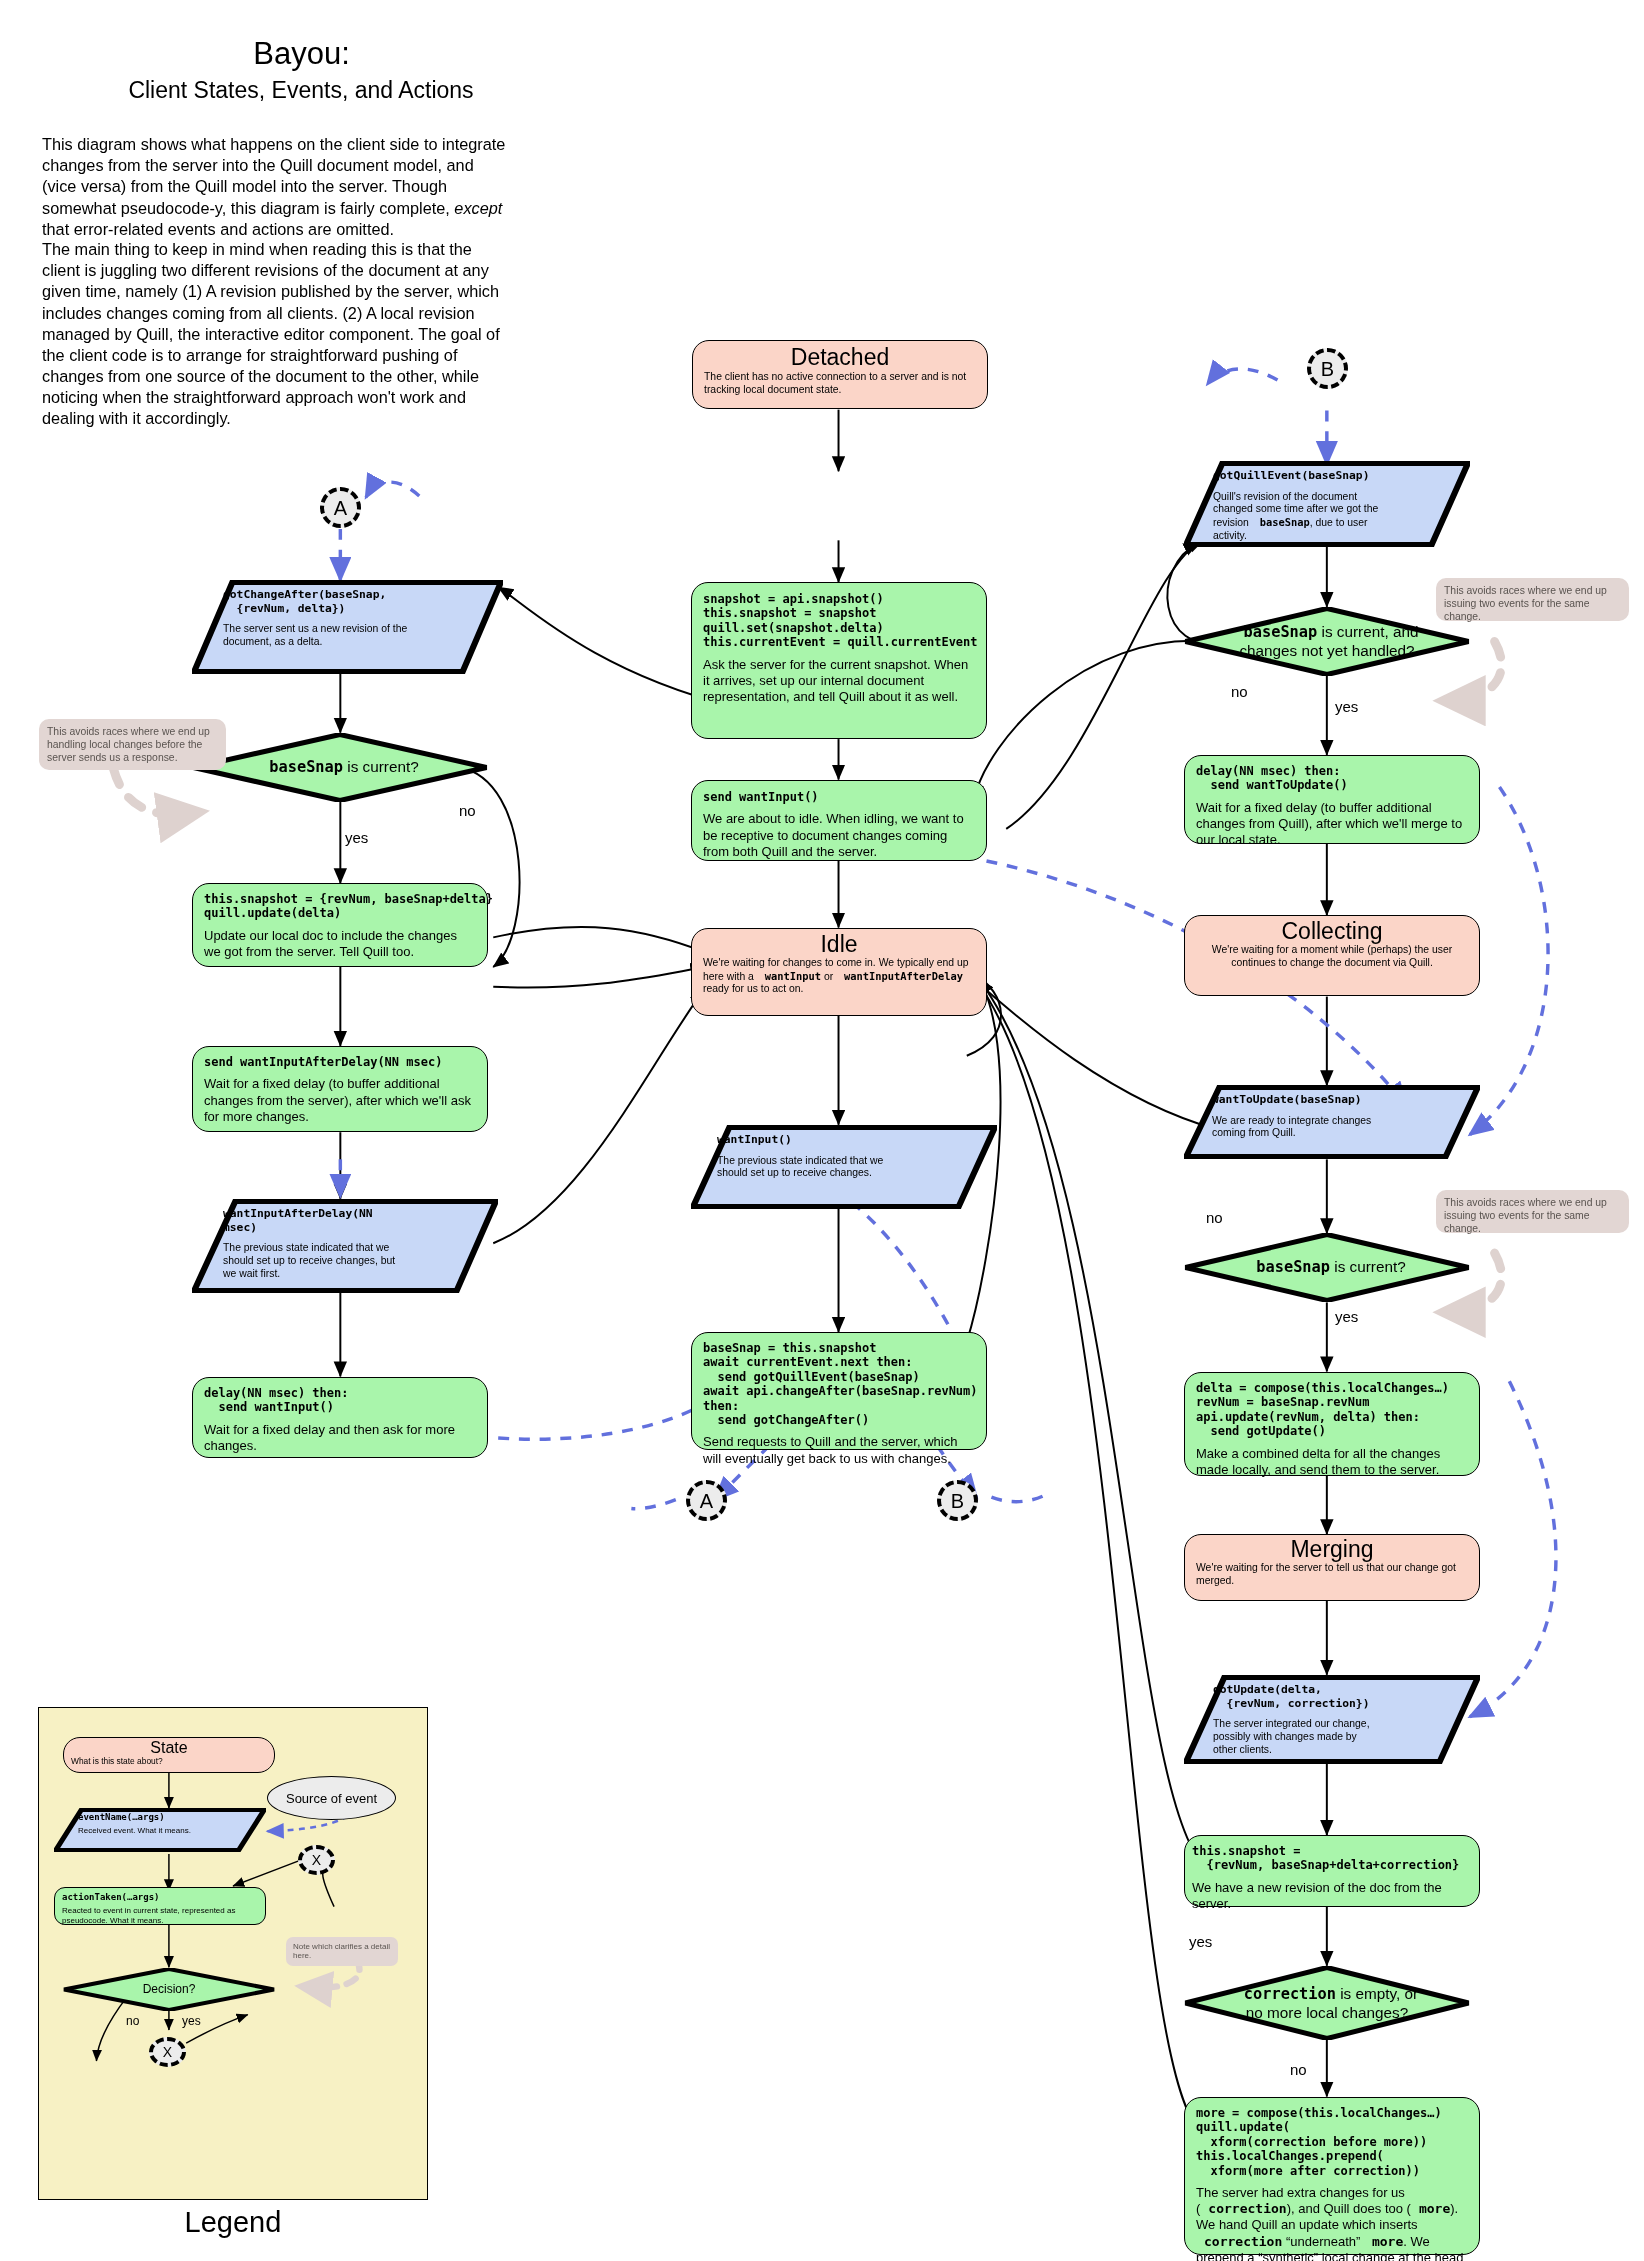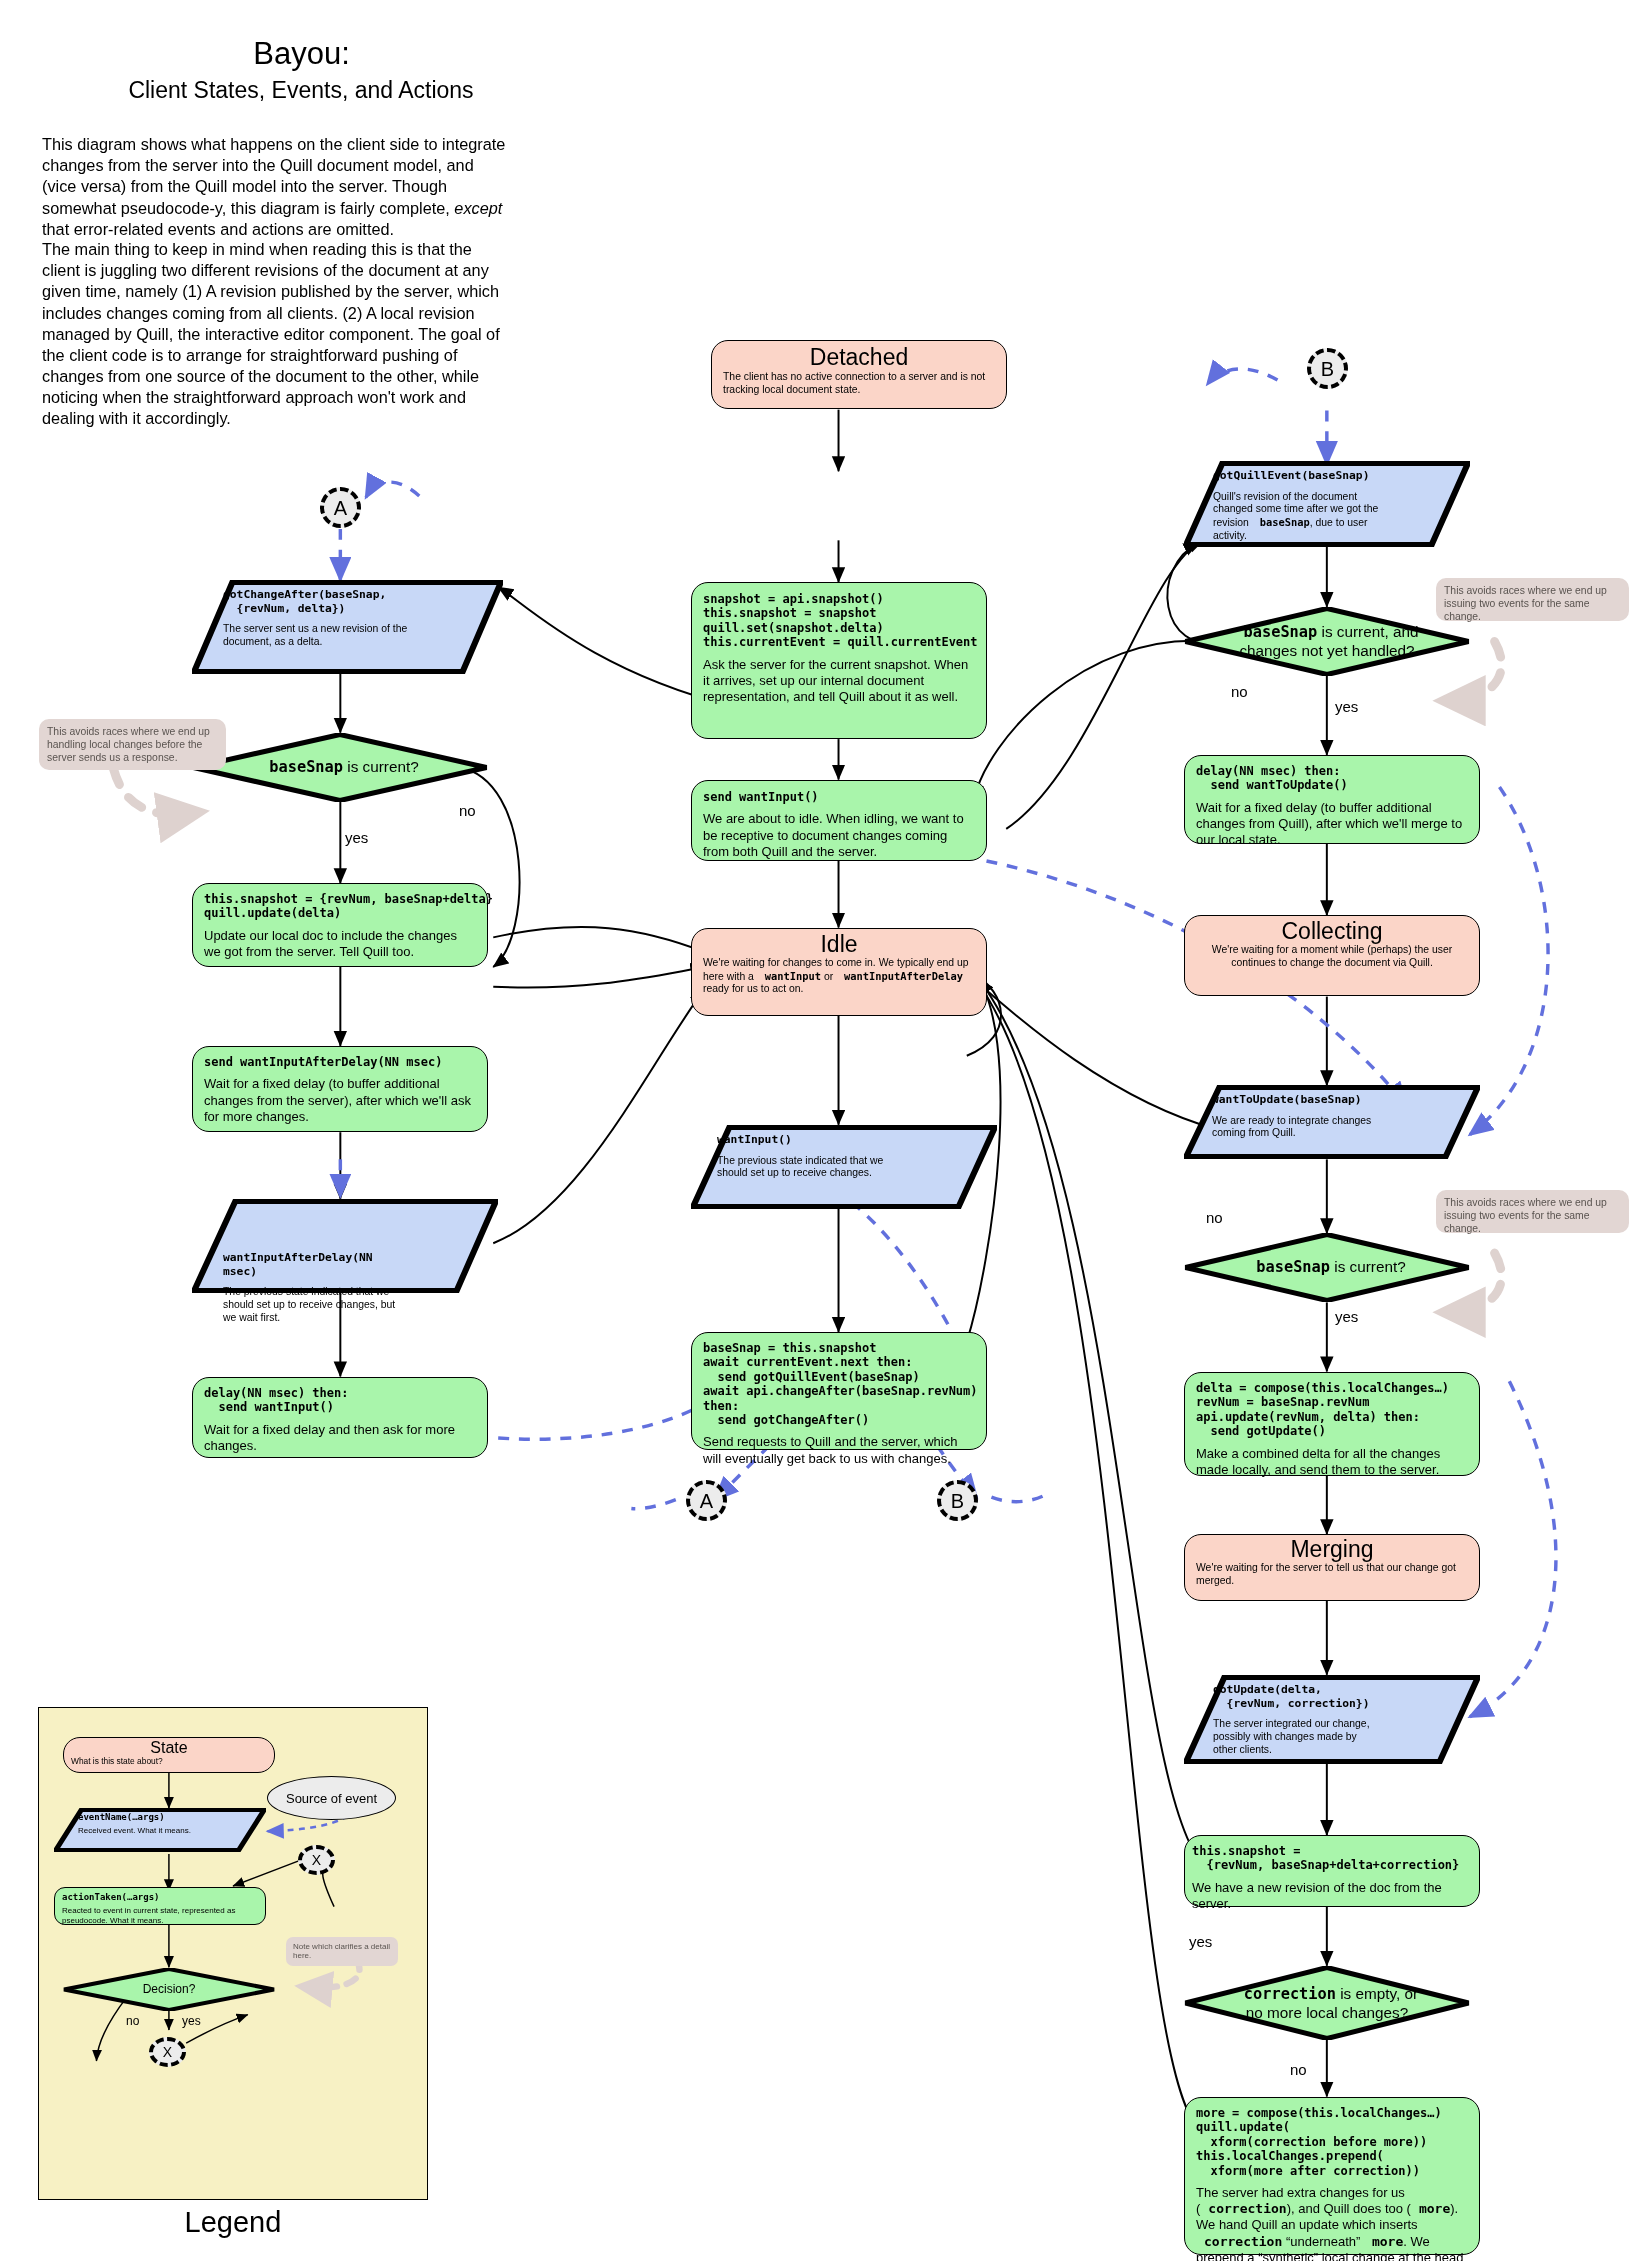--- a/index.html
+++ b/index.html
@@ -171,21 +171,21 @@
     <path d="M3030,1300 C3070,1370 3020,1420 2940,1420"></path>
     <path d="M3030,2540 C3070,2610 3020,2660 2940,2660"></path>
   </g>
 </svg>
 
 <div id="title-main">Bayou:</div>
 <div id="title-sub">Client States, Events, and Actions</div>
 <div class="intro-p" id="intro-1"><span>This diagram shows what happens on the client side to integrate changes from the server into the Quill document model, and (vice versa) from the Quill model into the server. Though somewhat pseudocode-y, this diagram is fairly complete, </span><em>except</em><span> that error-related events and actions are omitted.</span></div>
 <div class="intro-p" id="intro-2">The main thing to keep in mind when reading this is that the client is juggling two different revisions of the document at any given time, namely (1) A revision published by the server, which includes changes coming from all clients. (2) A local revision managed by Quill, the interactive editor component. The goal of the client code is to arrange for straightforward pushing of changes from one source of the document to the other, while noticing when the straightforward approach won't work and dealing with it accordingly.</div>
 
-<div class="node rrect state" style="left:711px;top:340px;width:296px;height:69px;padding:5px 11px 0;">
+<div class="node rrect state" style="left:692px;top:340px;width:296px;height:69px;padding:5px 11px 0;">
   <div class="state-title">Detached</div>
   <div class="state-desc" style="text-align:left;margin-top:2px;">The client has no active connection to a server and is not tracking local document state.</div>
 </div>
 
 
 <div class="node rrect action" style="left:691px;top:582px;width:296px;height:157px;padding:9px 11px;">
   <div class="code">snapshot = api.snapshot()
 this.snapshot = snapshot
 quill.set(snapshot.delta)
 this.currentEvent = quill.currentEvent</div>
@@ -261,21 +261,21 @@
 
 <div class="node rrect action" style="left:192px;top:1046px;width:296px;height:86px;padding:8px 11px;">
   <div class="code">send wantInputAfterDelay(NN msec)</div>
   <div class="desc">Wait for a fixed delay (to buffer additional changes from the server), after which we'll ask for more changes.</div>
 </div>
 
 <div class="node" style="left:192px;top:1199px;width:306px;height:94px;">
   <svg class="evt-shape" viewBox="0 0 620 190" preserveAspectRatio="none">
         <path d="M88,4 L616,4 L536,186 L4,186 Z" fill="#c8d8f7" stroke="#000" stroke-width="6" vector-effect="non-scaling-stroke" stroke-linejoin="round"></path>
       </svg>
-  <div class="evt-body" style="padding-left:31px;margin-top:44px;">
+  <div class="evt-body" style="padding-left:31px;">
     <div class="evt-name">wantInputAfterDelay(NN
 msec)</div>
     <div class="evt-desc" style="width:183px">The previous state indicated that we should set up to receive changes, but we wait first.</div>
   </div>
 </div>
 
 <div class="node rrect action" style="left:192px;top:1377px;width:296px;height:81px;padding:8px 11px;">
   <div class="code">delay(NN msec) then:
   send wantInput()</div>
   <div class="desc">Wait for a fixed delay and then ask for more changes.</div>

